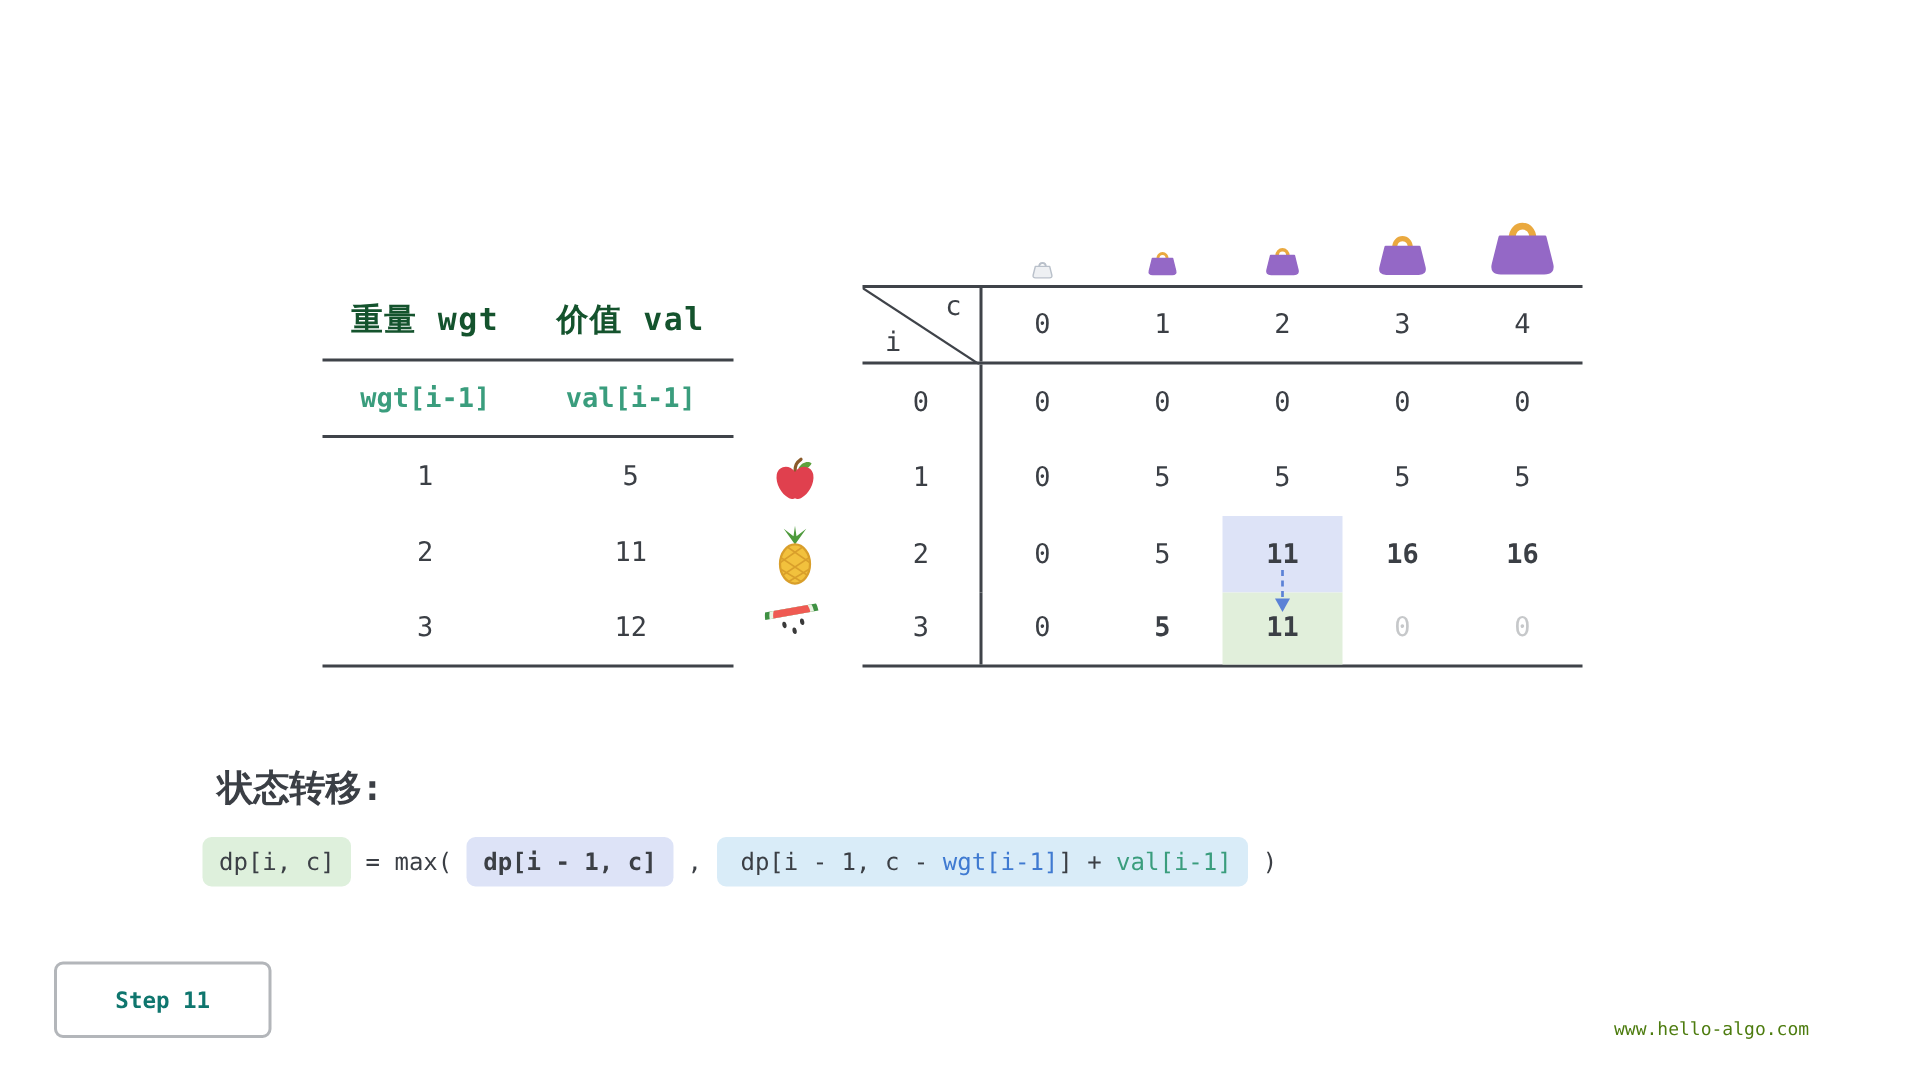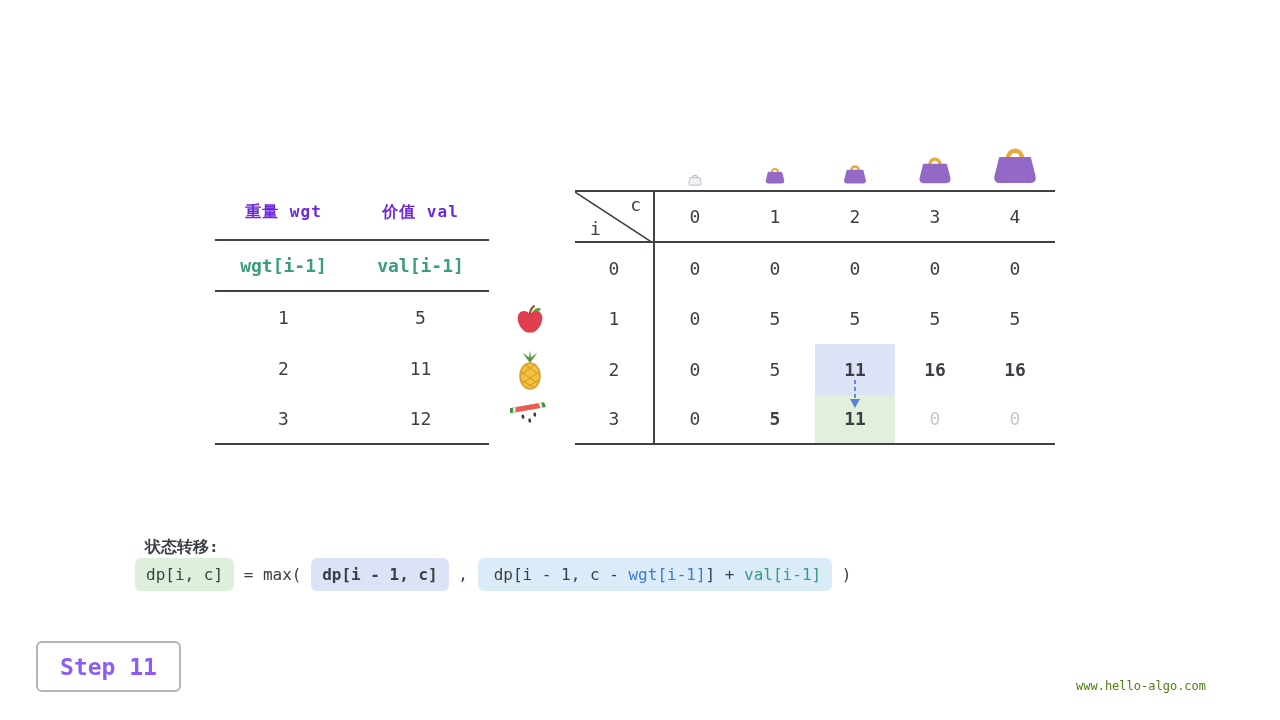--- a/index.html
+++ b/index.html
@@ -7,21 +7,21 @@
   .canvas {
     position:relative; width:1280px; height:720px; background:#ffffff;
     overflow:hidden; font-family:"DejaVu Sans Mono", monospace; color:#3b3f45;
   }
   .abs { position:absolute; }
 
   
   .item-table { position:absolute; left:215px; top:186px; width:274px; }
   .it-row { display:flex; align-items:center; }
   .it-row > div { flex:1; display:flex; justify-content:center; align-items:center; }
-  .it-header { height:55px; border-bottom:2px solid var(--line_dark); color:#6d28d9; font-weight:700; font-size:16px; letter-spacing:1px; }
+  .it-header { height:55px; border-bottom:2px solid var(--line_dark); color:#14532d; font-weight:700; font-size:21px; letter-spacing:1px; }
   .it-formula { height:51px; border-bottom:2px solid var(--line_dark); color:var(--green_text); font-weight:700; font-size:18px; }
   .it-data { height:51px; font-size:18px; }
   .it-data.last { border-bottom:2px solid var(--line_dark); }
 
   
   .dp-table { position:absolute; left:575px; top:190px; width:480px; }
   .dp-row { display:flex; }
   .dp-header { height:53px; border-top:2px solid var(--line_dark); border-bottom:2px solid var(--line_dark); }
   .dp-datarow { height:50.5px; }
   .dp-datarow.last { border-bottom:2px solid var(--line_dark); }
@@ -32,38 +32,38 @@
   .dp-label, .dp-corner { border-right:2px solid var(--line_dark); }
   .dp-corner { position:relative; }
   .dp-corner .corner-c { position:absolute; top:2px; right:12px; font-size:18px; }
   .dp-corner .corner-i { position:absolute; bottom:2px; left:15px; font-size:18px; }
   .bold { font-weight:700; }
   .hl-blue { background:var(--hl_blue_bg); }
   .hl-green { background:var(--hl_green_bg); }
   .muted { color:var(--muted_text); }
 
   
-  .formula-label { position:absolute; left:145px; top:509px; font-size:16px; font-weight:700; color:#3b3f45;margin-top:28px; }
+  .formula-label { position:absolute; left:145px; top:509px; font-size:24px; font-weight:700; color:#3b3f45; }
   .formula-line {
     position:absolute; left:135px; top:558px; display:flex; align-items:center;
     white-space:pre; font-size:16px; color:#3b3f45;
   }
   .chip { border-radius:6px; padding:7px 11px; }
   .chip-green { background:var(--chip_green_bg); }
   .chip-lav { background:var(--chip_lav_bg); font-weight:700;text-align:center; }
   .chip-blue { background:var(--chip_blue_bg);padding-left:16px; }
   .blue-text { color:var(--blue_text); }
   .green-text { color:var(--green_text); }
 
   
   .step-box {
     position:absolute; left:36px; top:641px; width:145px; height:51px;
     border:2px solid #b3b6ba; border-radius:6px; background:#ffffff;
     display:flex; align-items:center; justify-content:center;
-    font-size:23px; font-weight:700; color:#8b5cf6;
+    font-size:15px; font-weight:700; color:#0f766e;
   }
   .watermark { position:absolute; left:1076px; top:679px; font-size:12px; color:#4d7c0f; }
 
   .icon-wrap { position:absolute; }
 </style>
 </head>
 <body>
 
 <div class="canvas">
 

